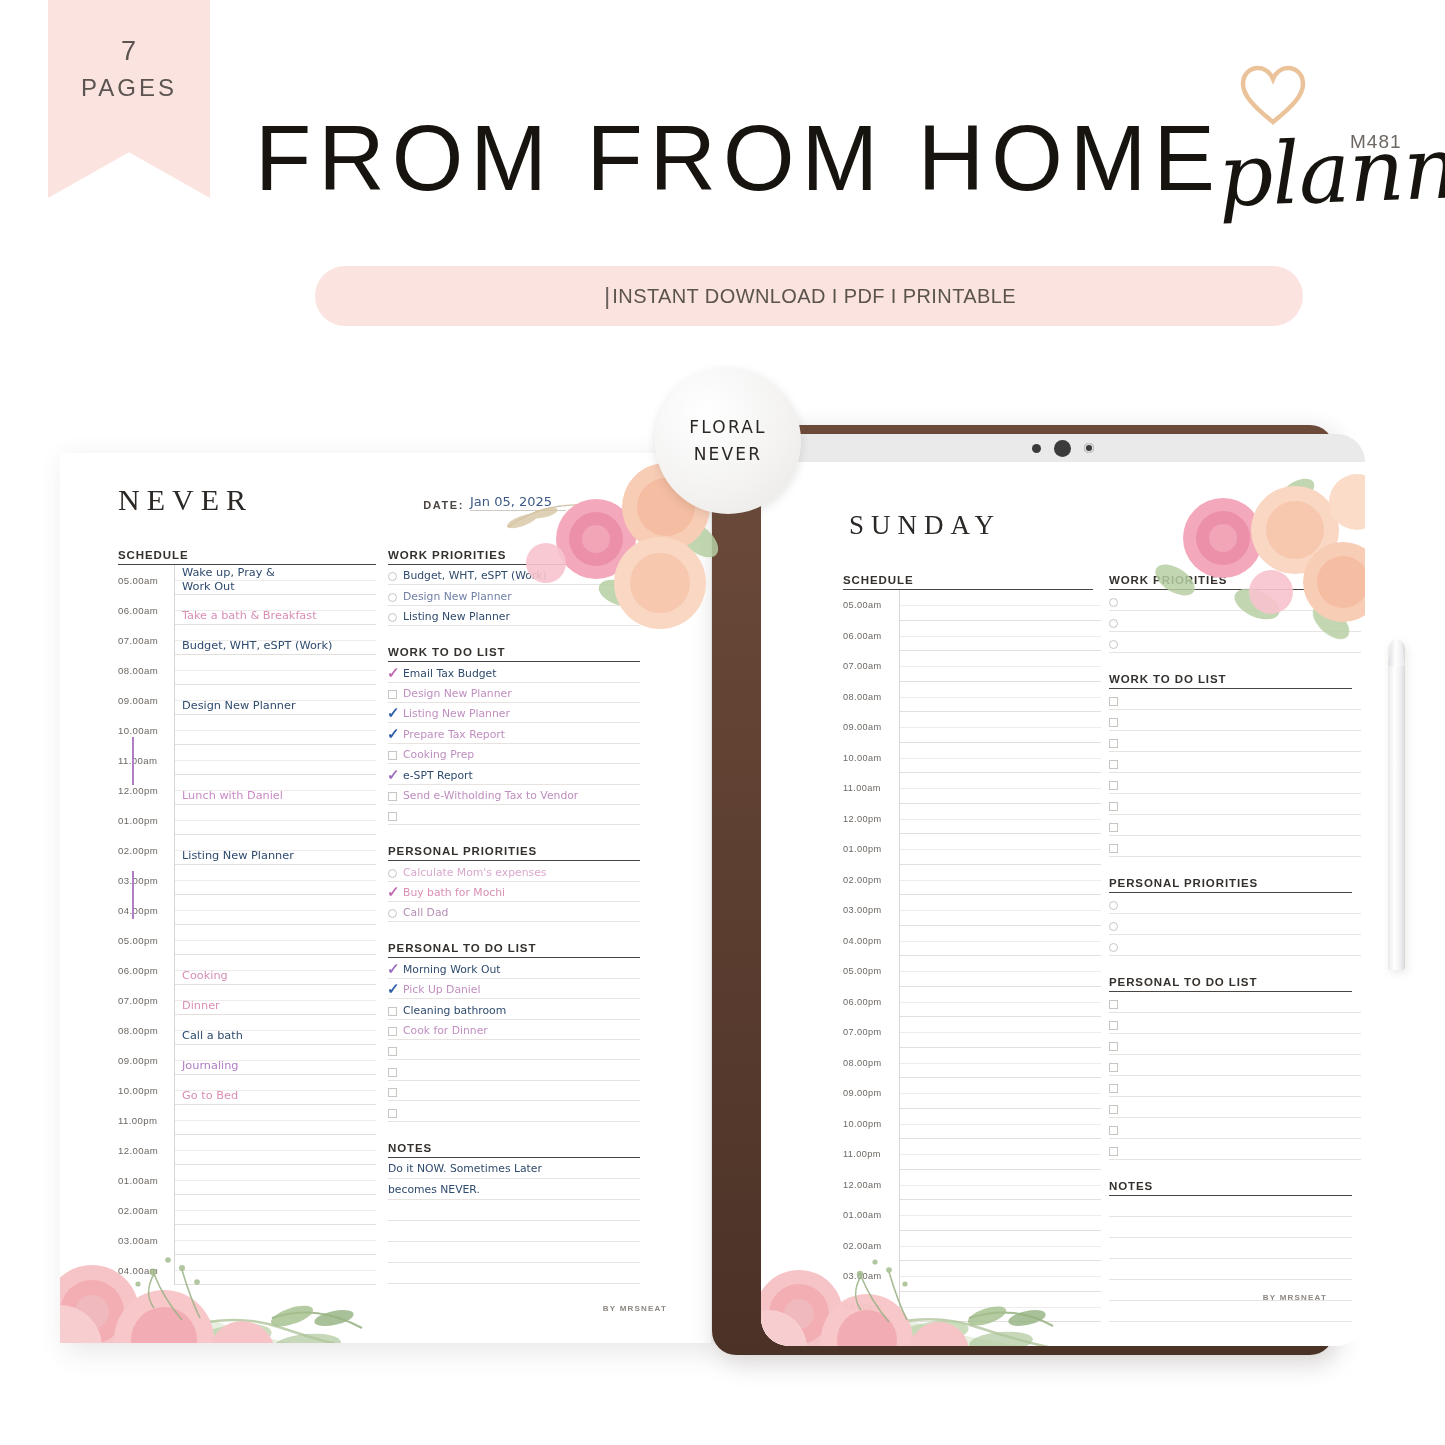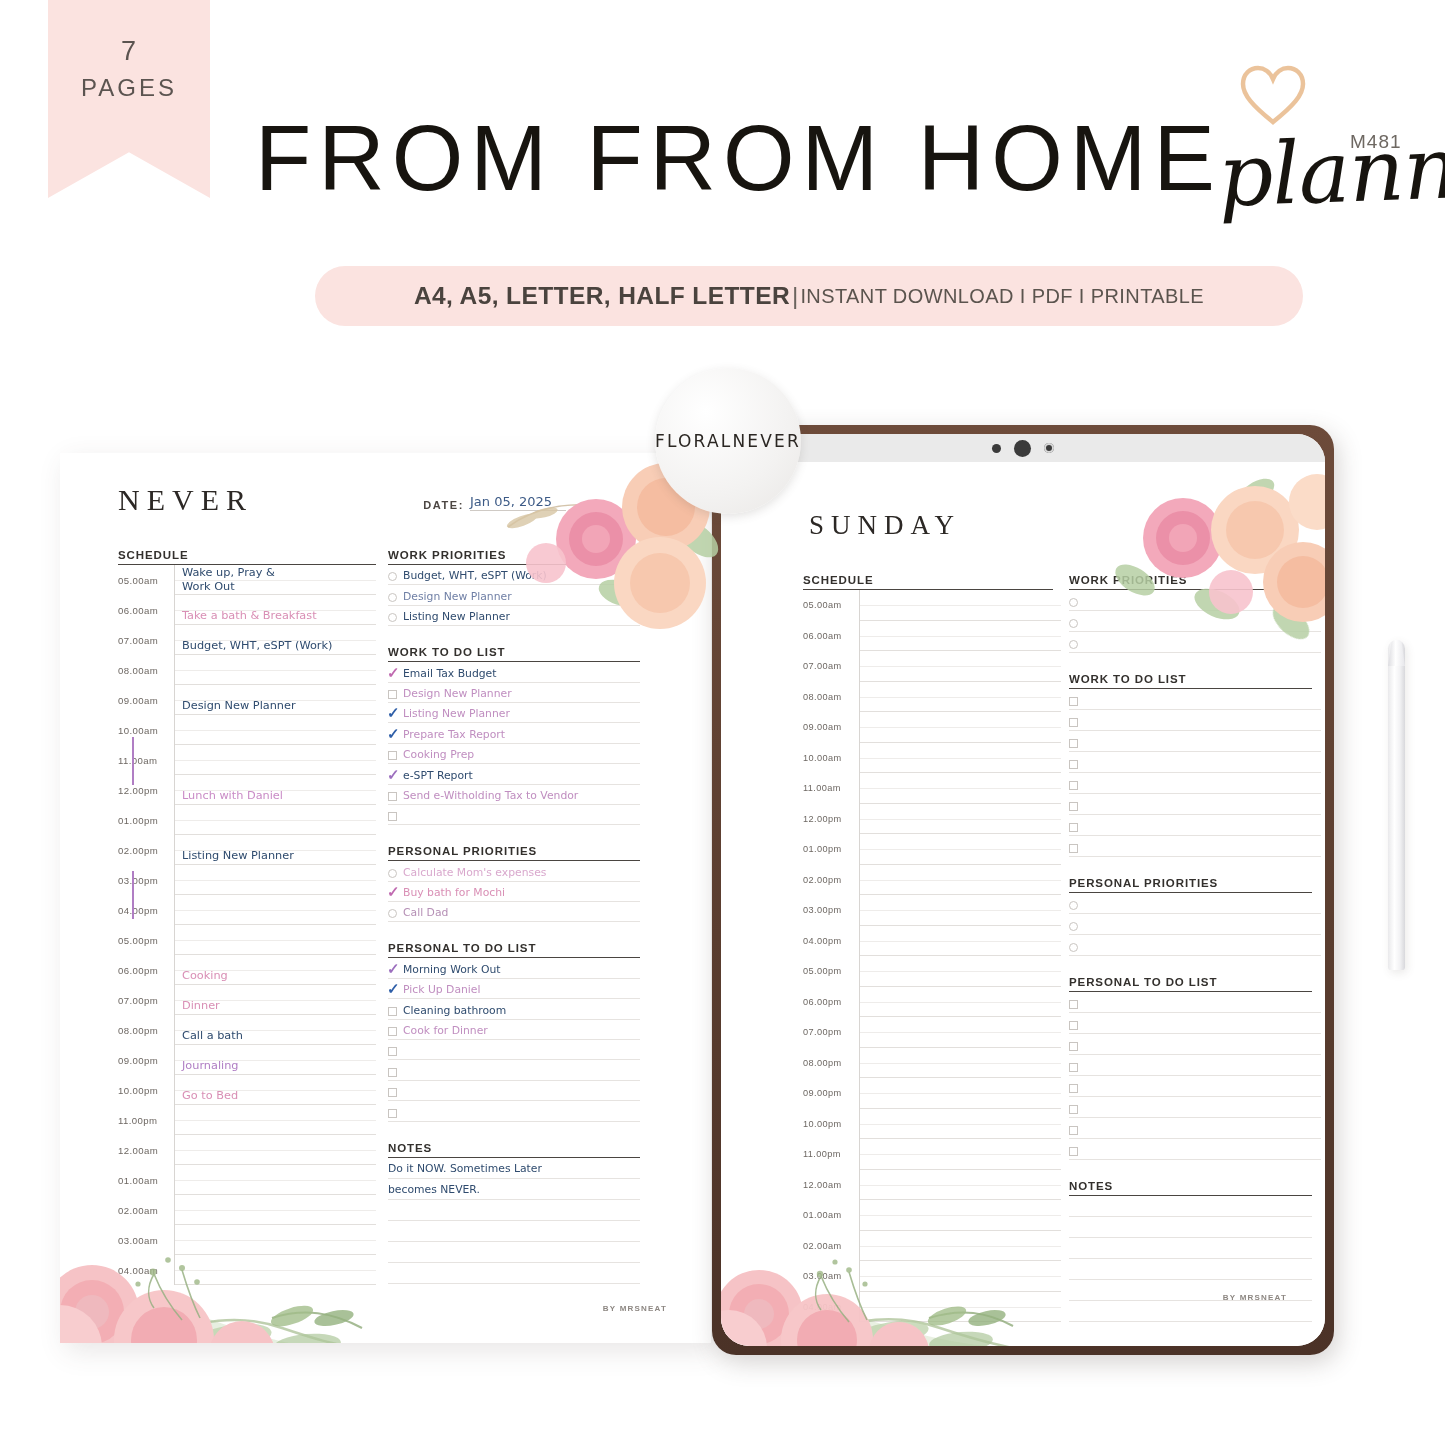--- a/index.html
+++ b/index.html
@@ -123,21 +123,21 @@
     border-radius: 24px;
     background: linear-gradient(180deg,#6d4b3a 0%, #5a3d2f 55%, #4b3227 100%);
     padding: 9px;
     box-shadow: 4px 8px 24px rgba(70,55,48,.22);
     z-index: 2;
   }
   .tablet .screen {
     width: 100%; height: 100%;
     background: #ffffff;
     border-radius: 28px;
-    overflow: hidden; position: relative;
+    overflow: hidden; position: relative; margin-left: 40px;
   }
   .tablet .bezel {
     height: 28px; background: #eaeaea;
     display: flex; align-items: center; justify-content: center; gap: 13px;
   }
   .dot { border-radius: 50%; background: #3b3b3b; }
   .dot.s { width: 9px; height: 9px; }
   .dot.m { width: 17px; height: 17px; }
   .dot.r { width: 10px; height: 10px; background: #3b3b3b;
            box-shadow: inset 0 0 0 2px #d8d8d8; }
@@ -219,21 +219,21 @@
     position: absolute; font-size: 8px; letter-spacing: 1.2px;
     color: #8d8782; font-weight: 700;
   }
 
   
   .badge {
     position: absolute; left: 655px; top: 368px;
     width: 146px; height: 146px; border-radius: 50%;
     background: radial-gradient(circle at 35% 30%, #ffffff 0%, #f3f2f1 60%, #e9e7e5 100%);
     box-shadow: 0 3px 10px rgba(90,80,75,.16);
-    display: flex; flex-direction: row; align-items: center; justify-content: center;
+    display: flex; flex-direction: column; align-items: center; justify-content: center;
     z-index: 9;
   }
   .badge span {
     font-family: "DejaVu Sans", sans-serif;
     font-size: 17px; letter-spacing: 2.2px; color: #2b2723; line-height: 27px;
   }
 
   
   .floral { position: absolute; pointer-events: none; }
 
@@ -272,21 +272,20 @@
   </div>
 
   <div class="heart-mark">
     <svg viewBox="0 0 72 66" width="72" height="66">
       <path d="M36 60 C16 44 6 33 6 22 C6 12 13 6 21 6 C27 6 33 10 36 17 C39 10 45 6 51 6 C59 6 66 12 66 22 C66 33 56 44 36 60 Z" fill="none" stroke="#e8b889" stroke-width="4.5" stroke-linecap="round" opacity=".85"></path>
     </svg>
   </div>
   <div class="sku">M481</div>
 
   <div class="pill">
-    <span class="b">A4, A5, LETTER, HALF LETTER</span>
     <span class="sep">|</span>
     <span class="n">INSTANT DOWNLOAD I PDF I PRINTABLE</span>
   </div>
 
   <div class="paper">
     <div class="pgtitle">NEVER</div>
     <div class="datefield">
       <span class="dlbl">DATE:</span>
       <span class="dval">Jan 05, 2025</span>
     </div>

